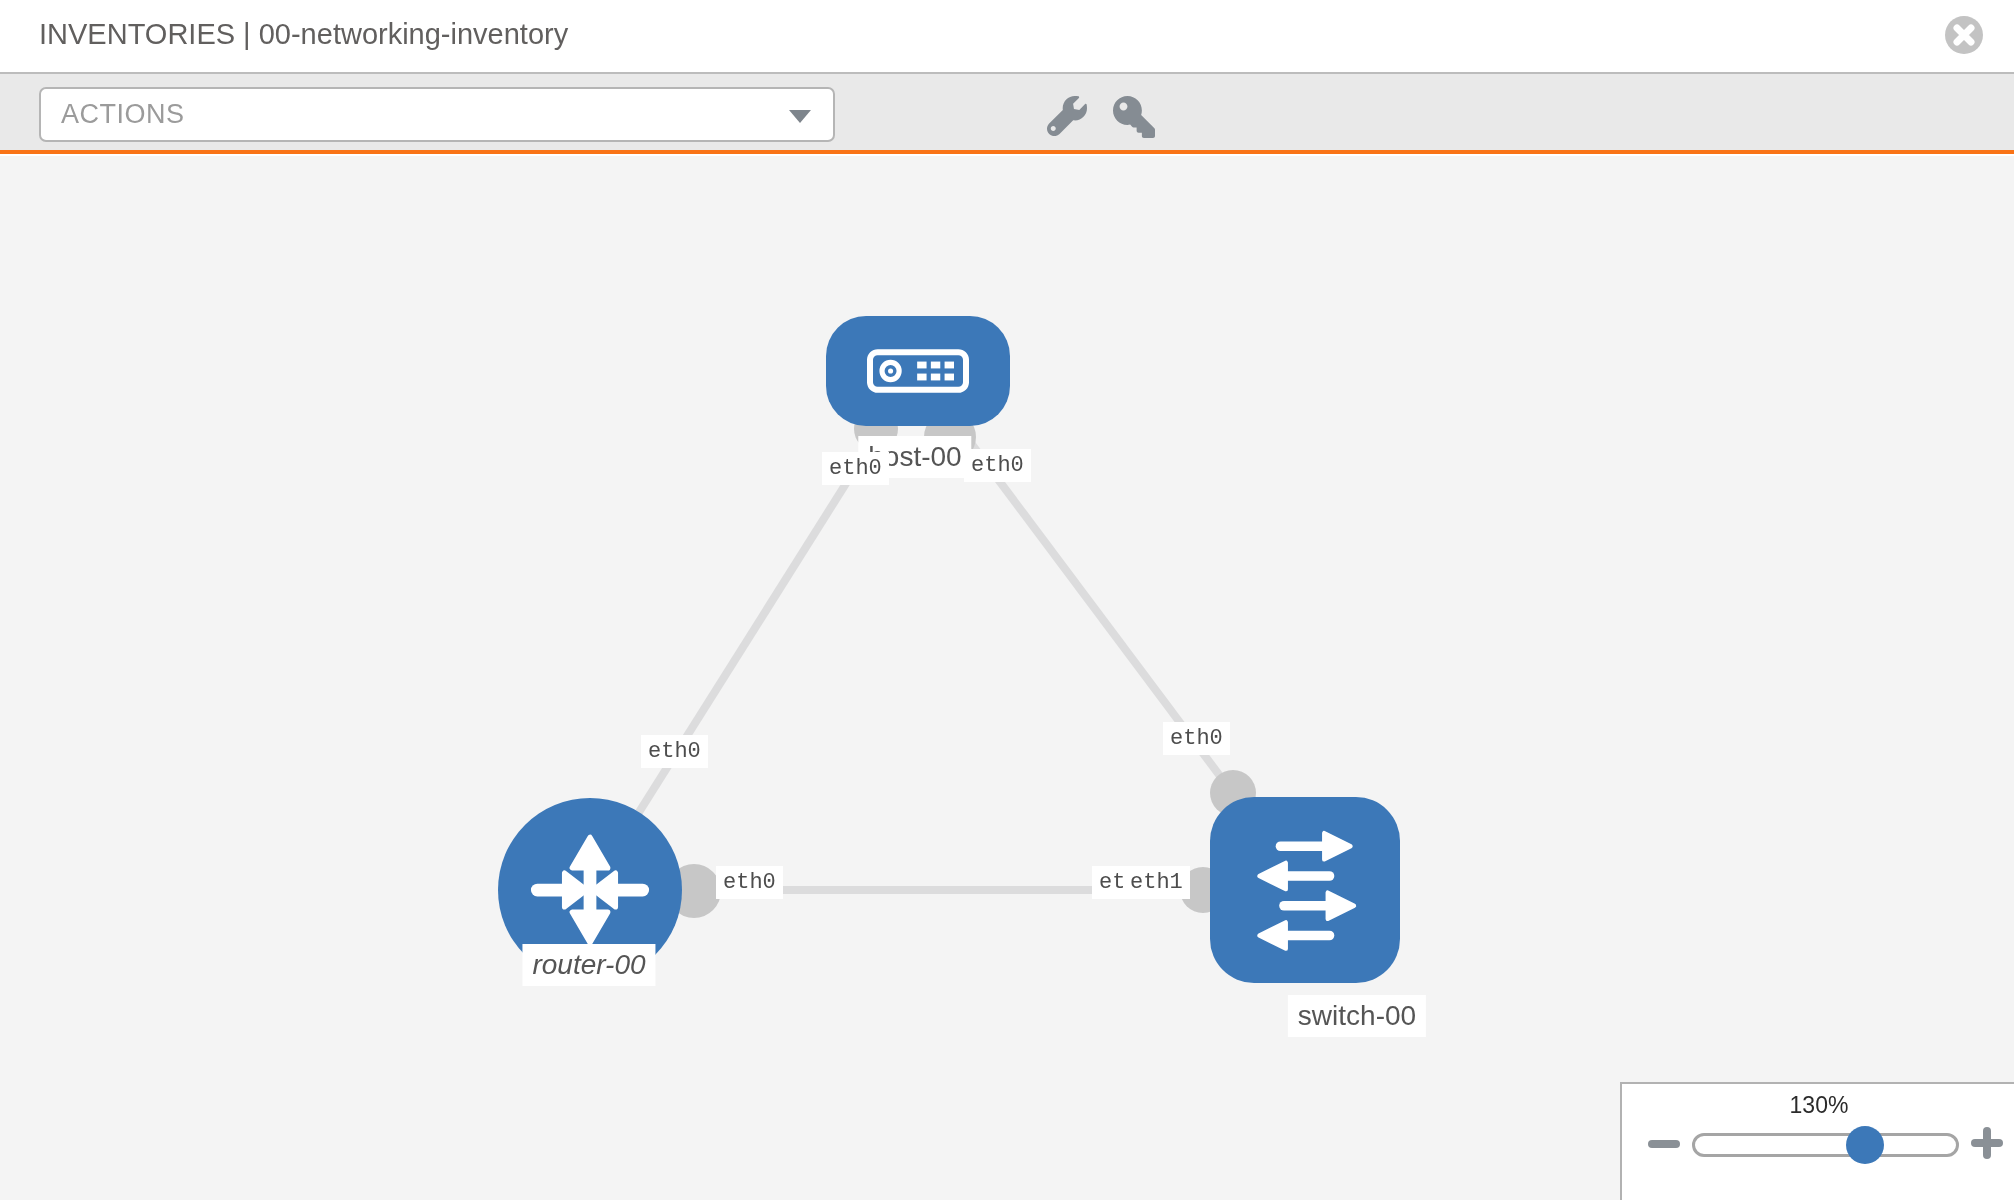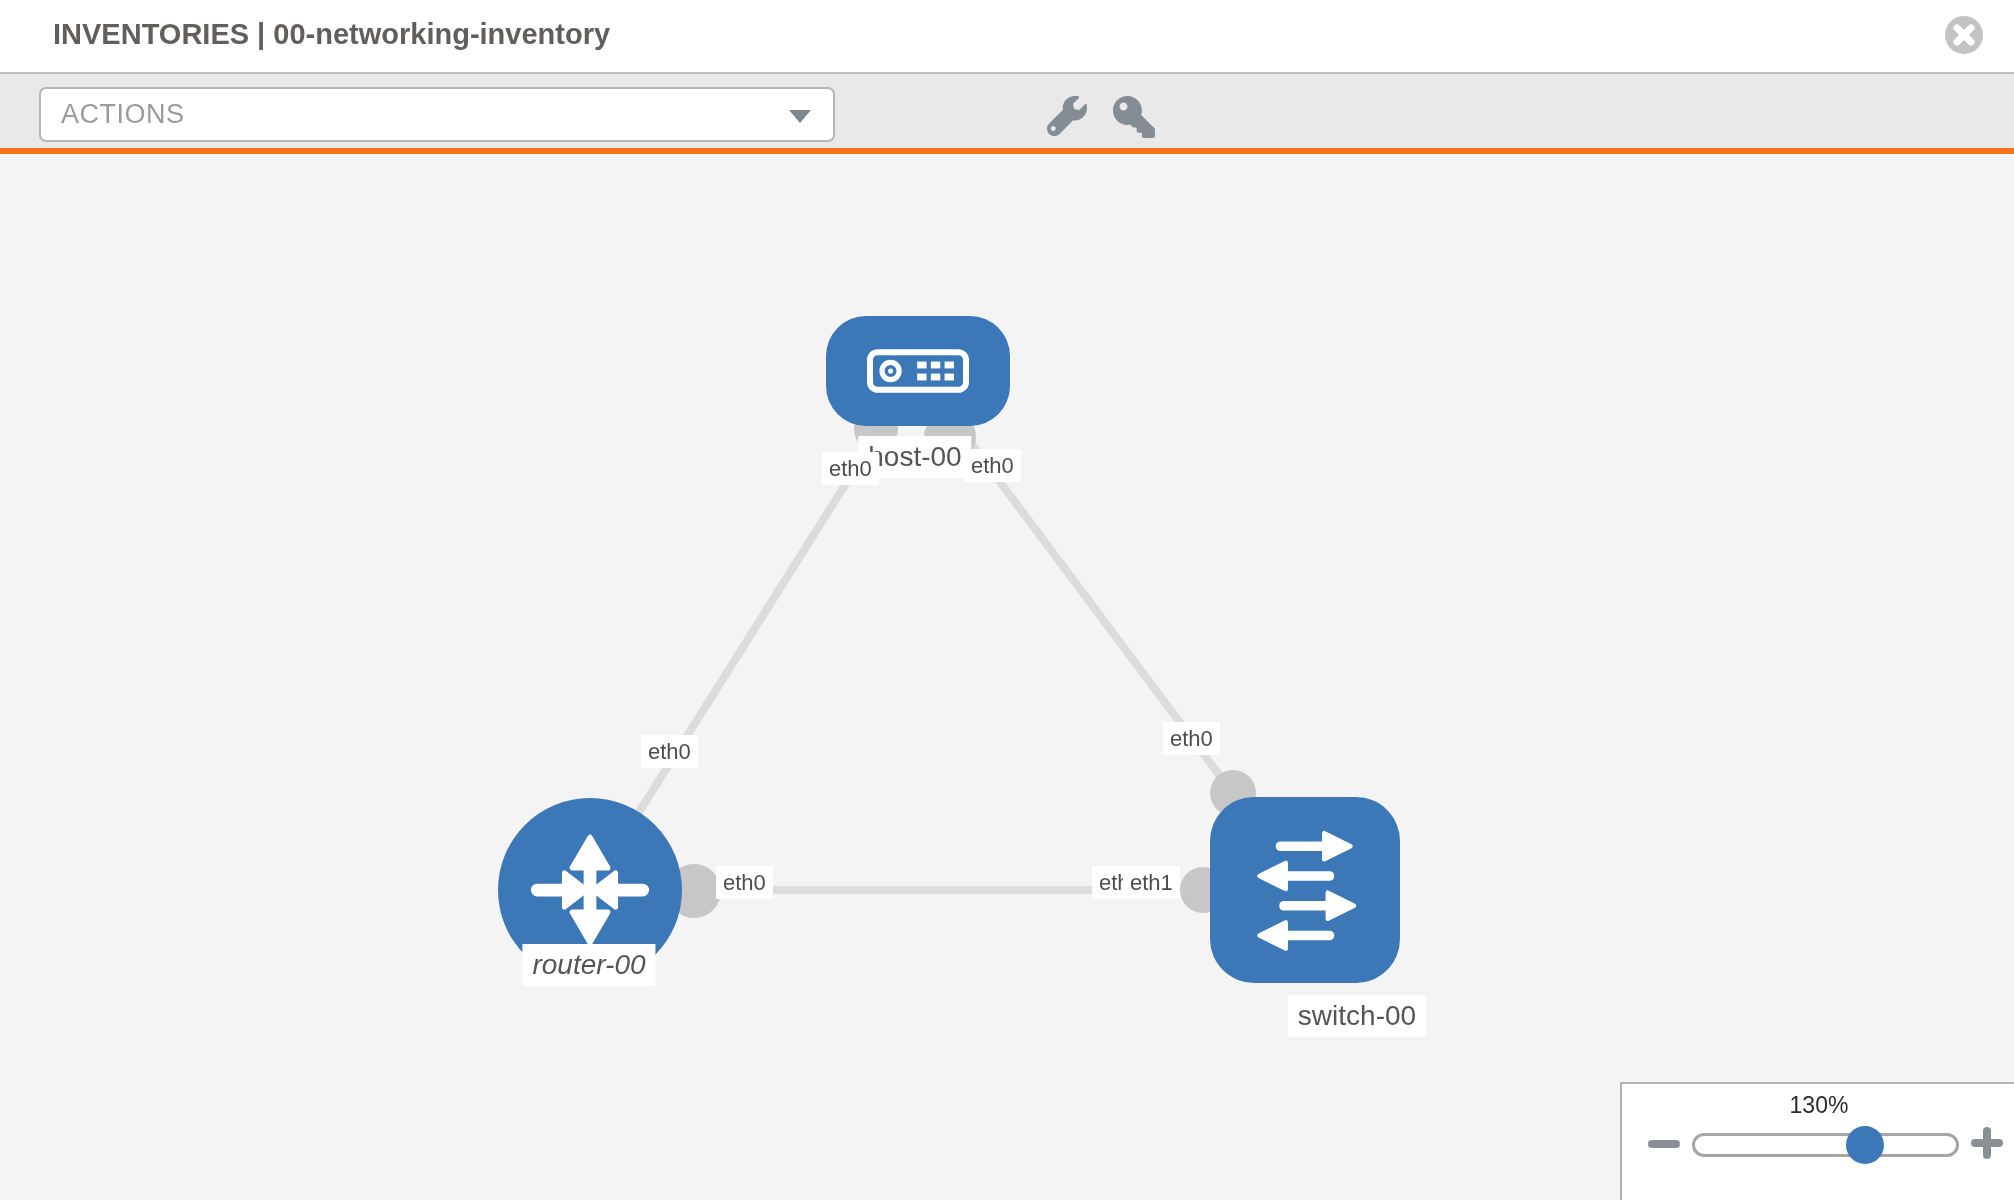--- a/index.html
+++ b/index.html
@@ -5,32 +5,32 @@
   * { box-sizing: border-box; margin: 0; padding: 0; }
   html, body { margin: 0; padding: 0; background: #fff; overflow: hidden; }
   .screen {
     position: relative; width: 2014px; height: 1200px; overflow: hidden;
     font-family: "Liberation Sans", sans-serif; background: #fff;
   }
 
   
   .app-header { position: absolute; left: 0; top: 0; width: 2014px; height: 72px; background: #ffffff; }
   .page-title {
-    position: absolute; left: 53px; top: 18px; font-size: 29px; font-weight: bold;
+    position: absolute; left: 39px; top: 18px; font-size: 29px; font-weight: normal;
     color: #615f5e; letter-spacing: 0px; white-space: nowrap;
   }
   .close-btn {
     position: absolute; left: 1944px; top: 15px; width: 40px; height: 40px;
     border: none; background: transparent; cursor: pointer; padding: 0;
   }
 
   
   .toolbar {
     position: absolute; left: 0; top: 72px; width: 2014px; height: 82px;
-    background: #e9e9e9; border-top: 2px solid #bcbcbc; border-bottom: 6px solid #f97316;
+    background: #e9e9e9; border-top: 2px solid #bcbcbc; border-bottom: 4px solid #f97316;
   }
   .dropdown {
     position: absolute; top: 13px; height: 55px; background: #fff;
     border: 2px solid #b5b5b5; border-radius: 7px; cursor: pointer;
     display: flex; align-items: center; padding: 0 20px;
   }
   .dropdown .dd-label { font-size: 27px; color: #9b9b9b; letter-spacing: 0.5px; }
   .dropdown .caret {
     position: absolute; right: 22px; top: 21px; width: 0; height: 0;
     border-left: 11px solid transparent; border-right: 11px solid transparent;
@@ -64,21 +64,21 @@
   }
   .node-host   { left: 826px; top: 160px; width: 184px; height: 110px; border-radius: 40px; }
   .node-router { left: 498px; top: 642px; width: 184px; height: 184px; border-radius: 50%; }
   .node-switch { left: 1210px; top: 641px; width: 190px; height: 186px; border-radius: 44px; }
 
   .diagram-label {
     position: absolute; z-index: 5; background: #ffffff; color: #4d4d4d;
     white-space: nowrap; line-height: 1.15;
   }
   .node-label { font-size: 28px; color: #555; padding: 5px 10px; transform: translateX(-50%); }
-  .port-label { font-size: 22px; padding: 4px 7px; }
+  .port-label { font-size: 22px; padding: 4px 7px; font-family: Liberation Mono, monospace; }
 
   
   .zoom-panel {
     position: absolute; left: 1620px; top: 926px; width: 400px; height: 130px;
     background: #ffffff; border: 2px solid #b2b2b2; z-index: 10;
   }
   .zoom-value {
     position: absolute; left: 0; top: 8px; width: 394px; text-align: center;
     font-size: 23px; color: #2b2b2b;
   }

